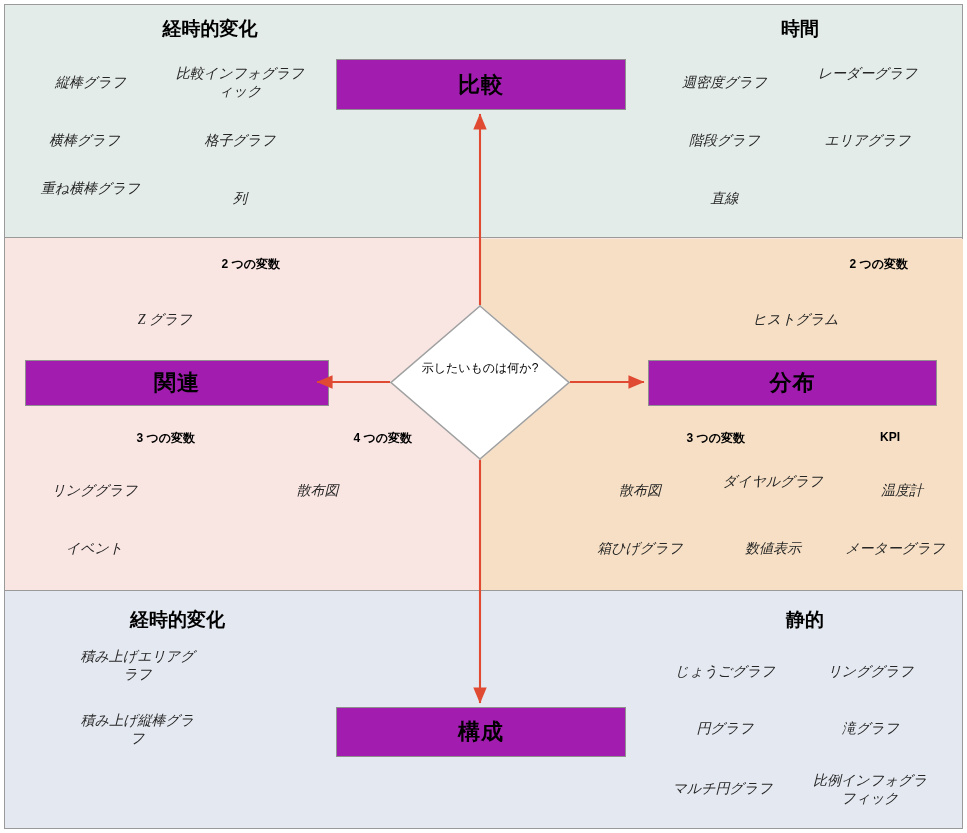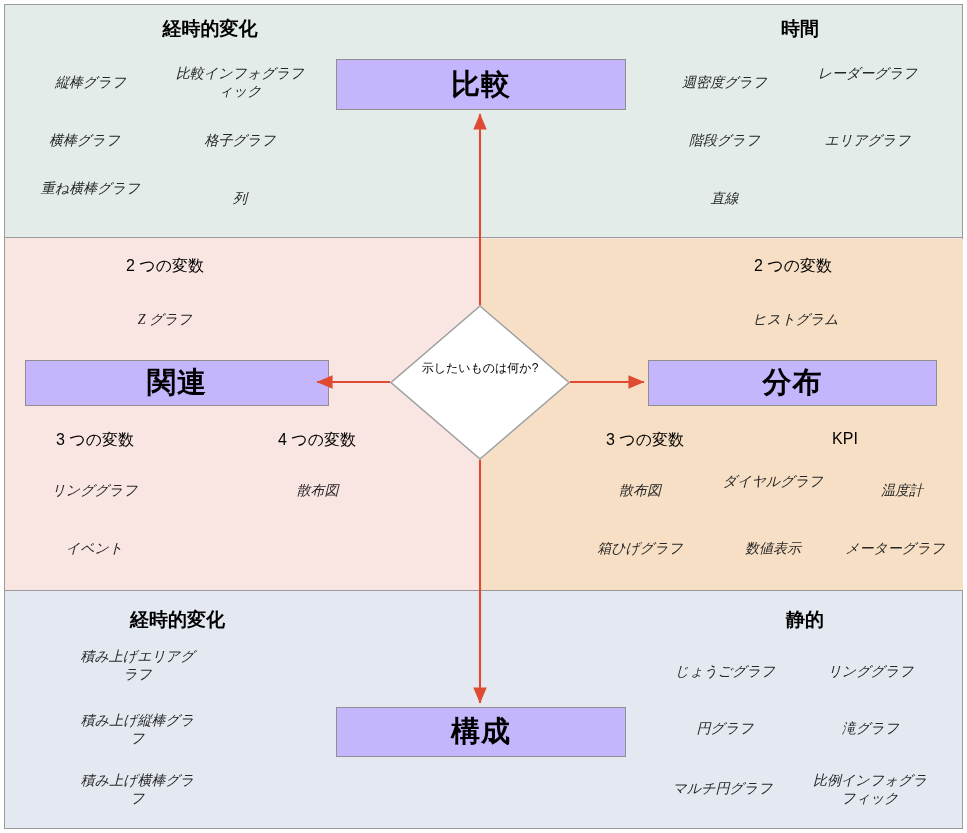--- a/index.html
+++ b/index.html
@@ -44,48 +44,48 @@
     font-weight: bold;
     font-size: 19px;
     color: #000000;
     text-align: center;
     white-space: nowrap;
   }
 
   
   .group-title {
     position: absolute;
-    font-weight: normal;
-    font-size: 16px;
-    color: #000000;
-    text-align: center;
+    font-weight: bold;
+    font-size: 12px;
+    color: #000000;
+    text-align: right;
     white-space: nowrap;
   }
 
   
   .leaf {
     position: absolute;
     font-family: "Liberation Serif", "DejaVu Serif", serif;
     font-style: italic;
     font-size: 14px;
     line-height: 1.25;
     color: #262626;
     text-align: center;
   }
 
   
   .answer-box {
     position: absolute;
-    background: #c4b5fd;
+    background: #a21caf;
     border: 1px solid #8f8f8f;
     box-sizing: border-box;
     display: flex;
     align-items: center;
     justify-content: center;
-    font-size: 29px;
+    font-size: 22px;
     font-weight: bold;
     color: #000000;
     letter-spacing: 1px;
   }
 
   
   #diamond-wrap {
     position: absolute;
     left: 390px;
     top: 305px;
@@ -180,21 +180,20 @@
   <div class="leaf" style="left:852px; top:482px; width:100px;">温度計</div>
   <div class="leaf" style="left:575px; top:540px; width:130px;">箱ひげグラフ</div>
   <div class="leaf" style="left:718px; top:540px; width:110px;">数値表示</div>
   <div class="leaf" style="left:830px; top:540px; width:130px;">メーターグラフ</div>
 
   <div class="quad-title" style="left:55px; top:607px; width:245px;text-align:center;">経時的変化</div>
   <div class="quad-title" style="left:690px; top:607px; width:230px;text-align:center;">静的</div>
 
   <div class="leaf" style="left:80px; top:648px; width:115px;">積み上げエリアグラフ</div>
   <div class="leaf" style="left:80px; top:712px; width:115px;">積み上げ縦棒グラフ</div>
-  <div class="leaf" style="left:80px; top:772px; width:115px;">積み上げ横棒グラフ</div>
 
   <div class="leaf" style="left:655px; top:663px; width:140px;">じょうごグラフ</div>
   <div class="leaf" style="left:808px; top:663px; width:125px;">リンググラフ</div>
   <div class="leaf" style="left:655px; top:720px; width:140px;">円グラフ</div>
   <div class="leaf" style="left:808px; top:720px; width:125px;">滝グラフ</div>
   <div class="leaf" style="left:650px; top:780px; width:145px;">マルチ円グラフ</div>
   <div class="leaf" style="left:810px; top:772px; width:120px;">比例インフォグラフィック</div>
 
   <div class="answer-box" style="left:336px; top:707px; width:290px; height:50px;">構成</div>
 

